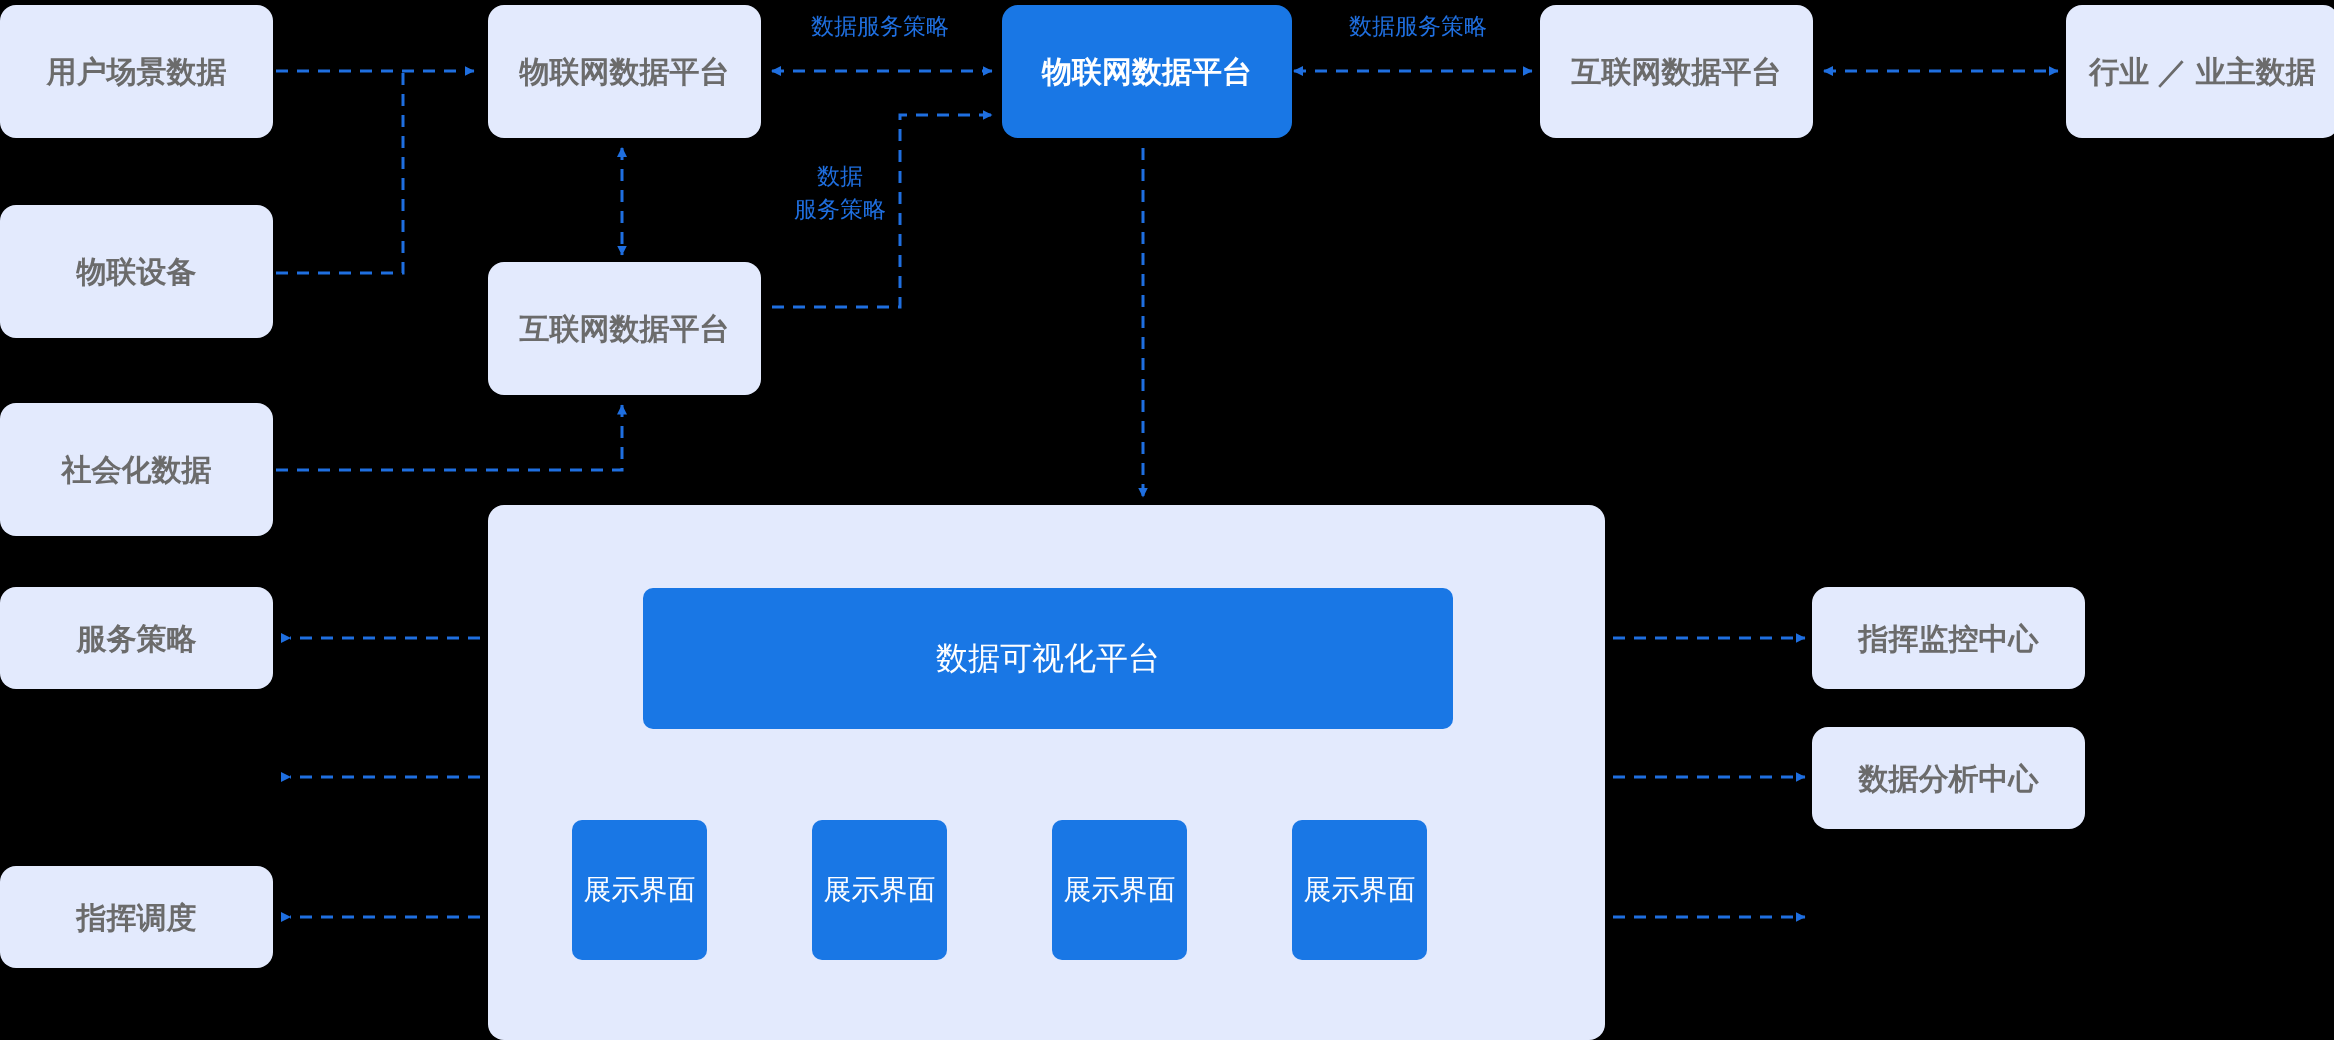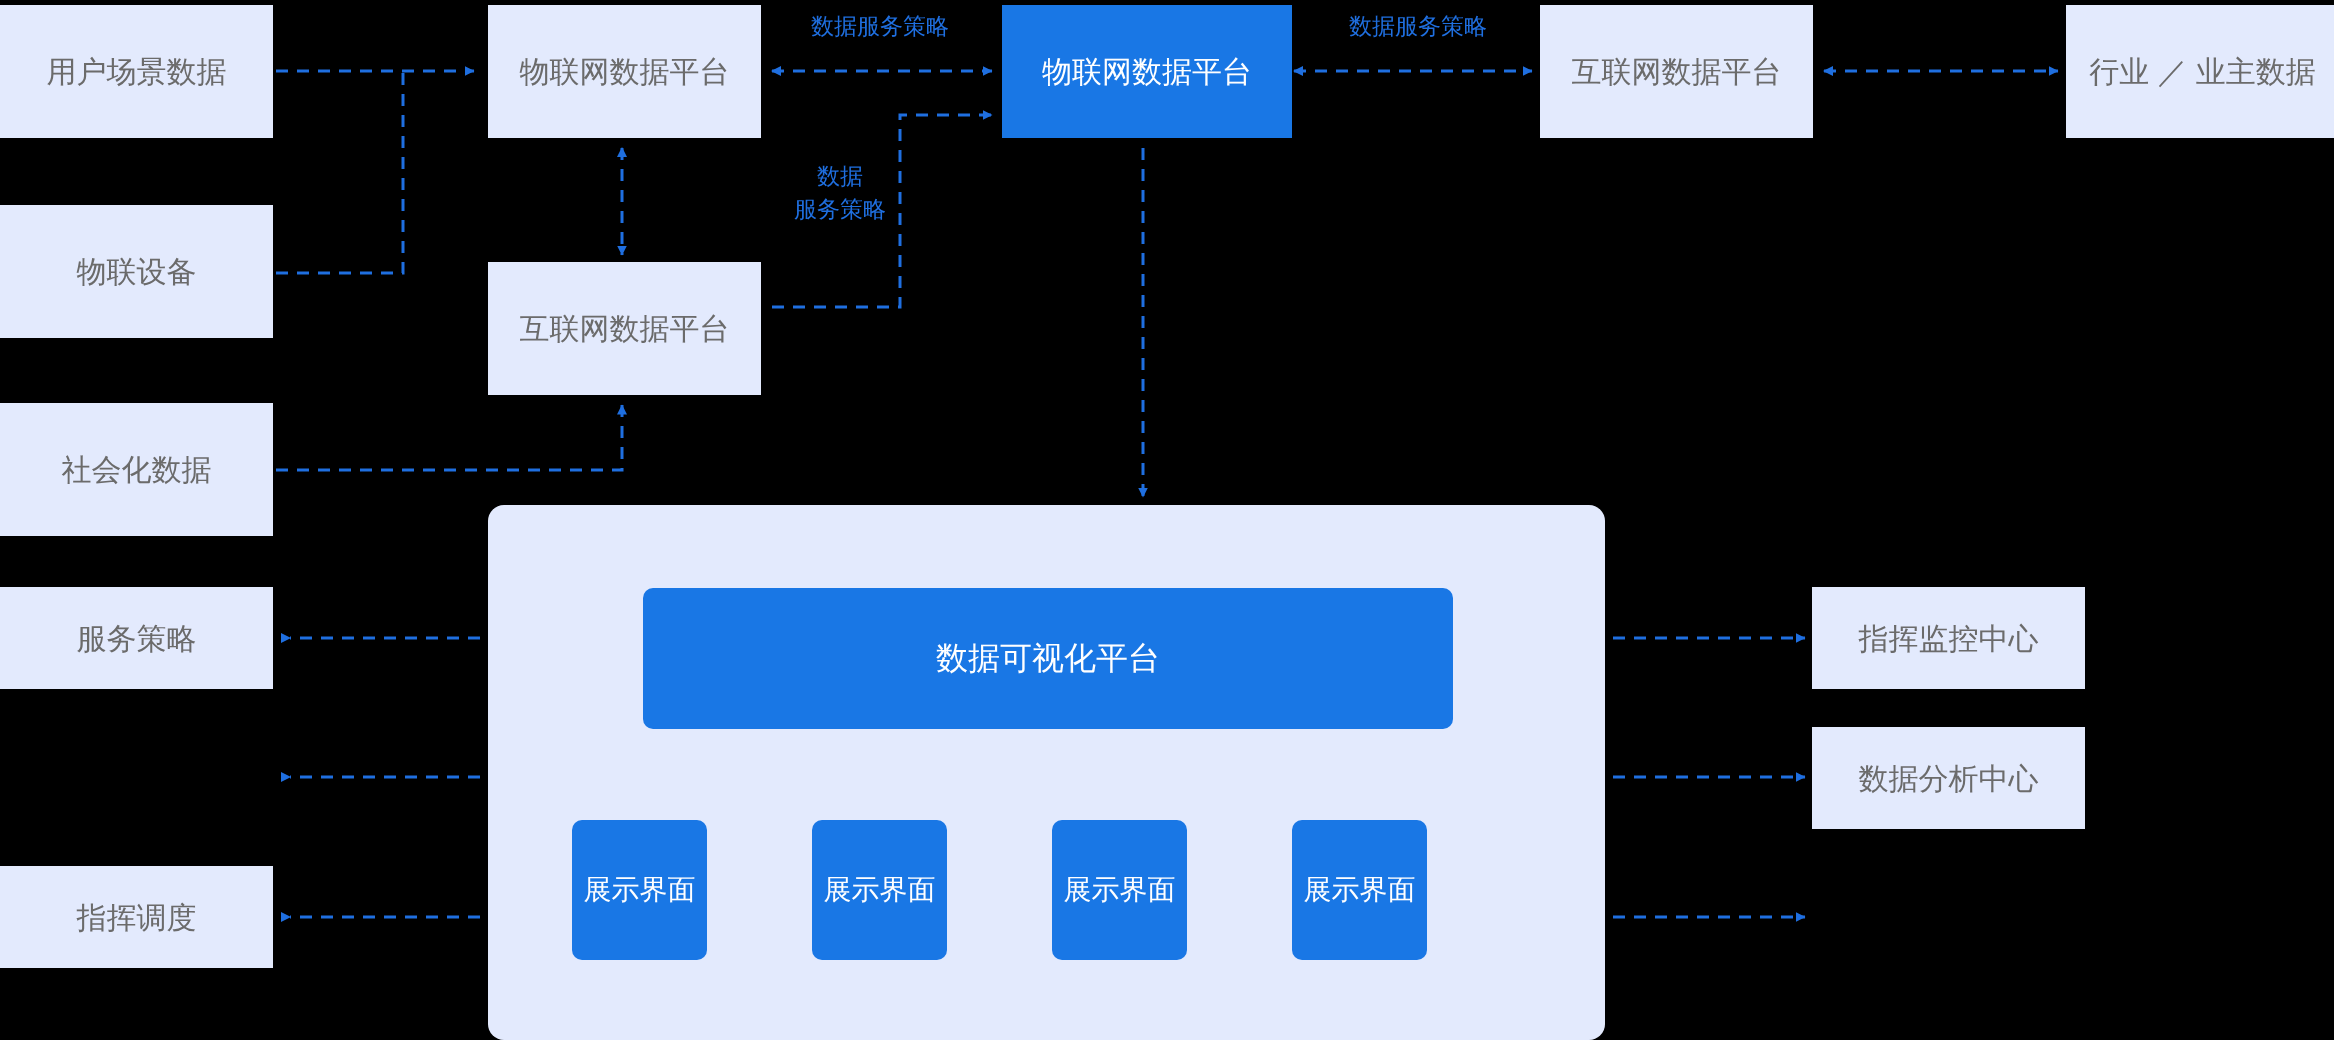--- a/index.html
+++ b/index.html
@@ -9,26 +9,27 @@
   #stage{
     position:relative;
     width:2334px;
     height:1040px;
     background:#000000;
     overflow:hidden;
   }
   .node{
     position:absolute;
     box-sizing:border-box;
-    border-radius:0;
+    border-radius:16px;
     display:flex;
     align-items:center;
     justify-content:center;
     text-align:center;
     line-height:1.3;
+    font-weight:bold;
   }
   .node.light{
     background:#e3eafd;
     color:#6b6b6b;
     font-size:30px;
   }
   .node.primary{
     background:#1977e5;
     color:#ffffff;
     font-size:30px;

